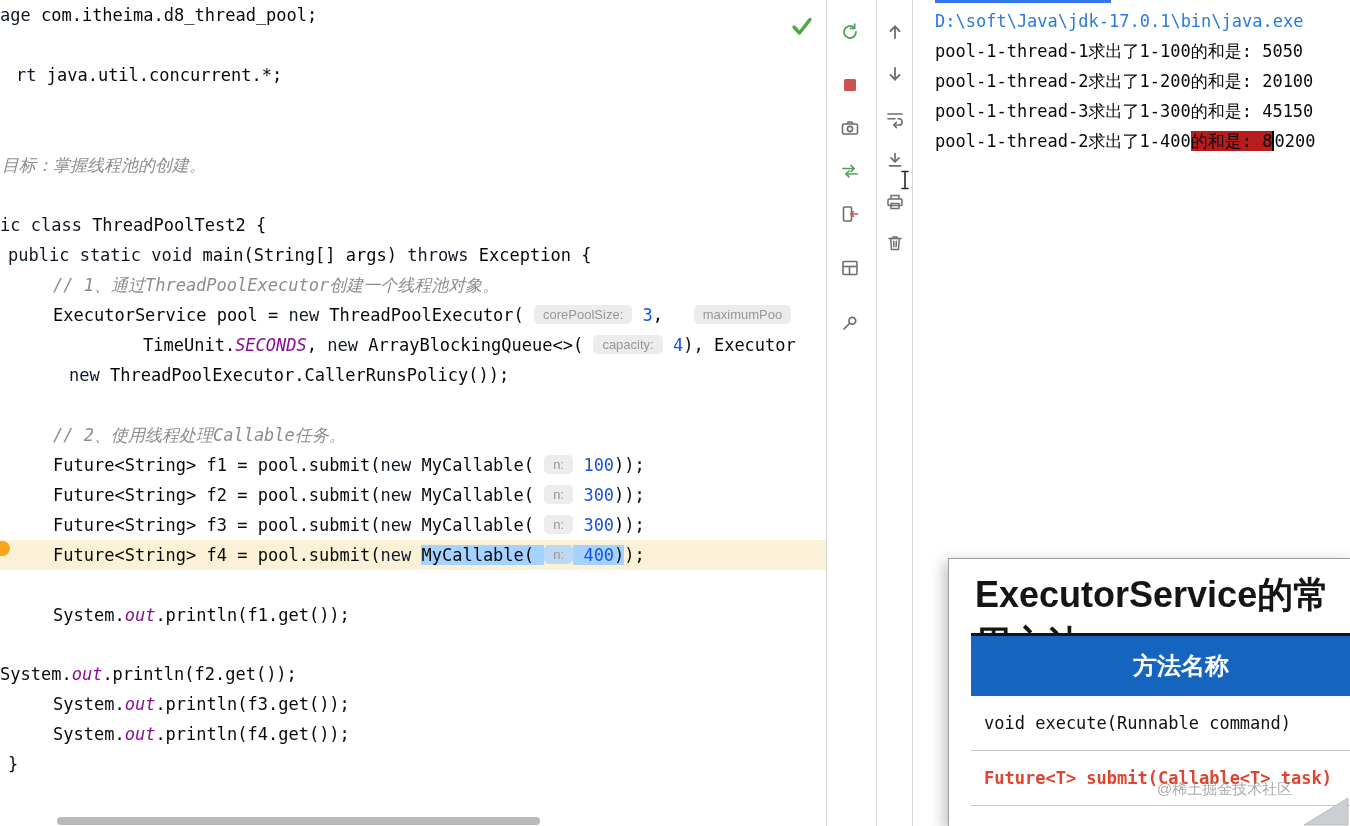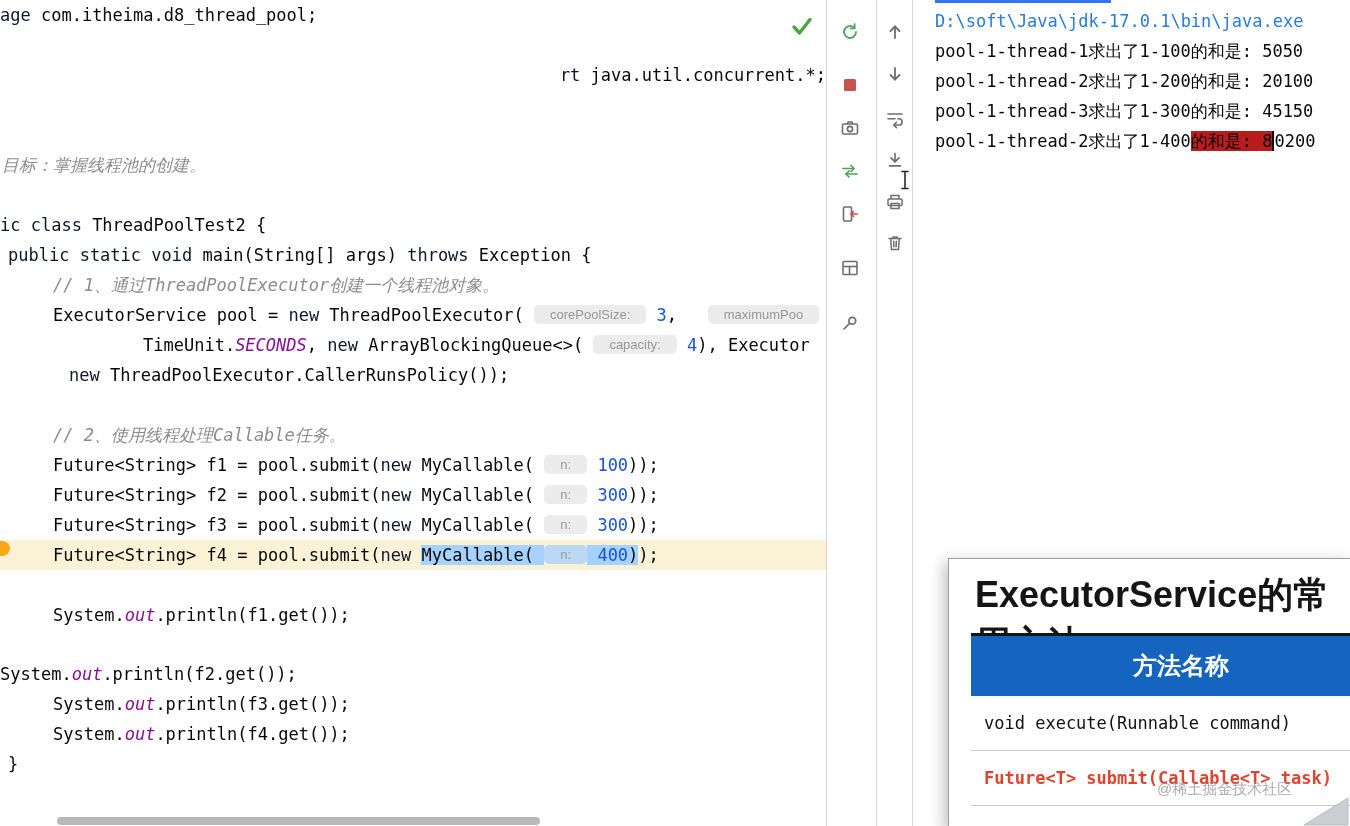--- a/index.html
+++ b/index.html
@@ -12,21 +12,21 @@
   .line{height:30px;line-height:30px;font-size:17px;white-space:pre;color:#080808;}
   .line.cur{background:#FBF1D6;}
   .p{color:#080808;}
   .k{color:#0f172a;}
   .c{color:#8C8C8C;font-style:italic;}
   .n{color:#1750EB;}
   .f{color:#871094;font-style:italic;}
   .sel{background:#A6D2FF;}
   .h{display:inline-block;background:#ECECEC;color:#979797;border-radius:5px;
      font-family:"Liberation Sans",sans-serif;font-size:13px;line-height:19px;
-     padding:0 16px;vertical-align:2px;}
+     padding:0 9px;vertical-align:2px;}
   .h.sel{background:#BBD9F2;}
   .check{position:absolute;left:790px;top:14px;}
   .bookmark{position:absolute;left:0;top:541px;width:10px;height:15px;background:#F7A71B;
      border-radius:0 8px 8px 0;}
   
   .vline{position:absolute;top:0;bottom:0;width:1px;background:#D6D6D6;}
   
   .icon{position:absolute;width:28px;height:28px;display:flex;align-items:center;justify-content:center;border-radius:4px;}
   .icon svg{width:20px;height:20px;}
   
@@ -54,21 +54,21 @@
   .ibeam{position:absolute;left:899px;top:170px;z-index:70;}
   .hscroll{position:absolute;left:57px;top:817px;width:483px;height:8px;background:#B9B9B9;border-radius:4px;}
 </style>
 </head>
 <body>
 
 <div class="editor">
   <div id="code">
       <div class="line" style="padding-left: 0px;"><span class="k">age </span><span class="p">com.itheima.d8_thread_pool;</span></div>
       <div class="line" style="padding-left: 0px;"></div>
-      <div class="line" style="padding-left: 16px; text-align: right;"><span class="k">rt </span><span class="p">java.util.concurrent.*;</span></div>
+      <div class="line" style="padding-left: 16px;"><span class="k">rt </span><span class="p">java.util.concurrent.*;</span></div>
       <div class="line" style="padding-left: 0px;"></div>
       <div class="line" style="padding-left: 0px;"></div>
       <div class="line" style="padding-left: 2px;"><span class="c">目标：掌握线程池的创建。</span></div>
       <div class="line" style="padding-left: 0px;"></div>
       <div class="line" style="padding-left: 0px;"><span class="k">ic class </span><span class="p">ThreadPoolTest2 {</span></div>
       <div class="line" style="padding-left: 8px;"><span class="k">public static void </span><span class="p">main(String[] args) </span><span class="k">throws </span><span class="p">Exception {</span></div>
       <div class="line" style="padding-left: 53px;"><span class="c">// 1、通过ThreadPoolExecutor创建一个线程池对象。</span></div>
       <div class="line" style="padding-left: 53px;"><span class="p">ExecutorService pool = </span><span class="k">new </span><span class="p">ThreadPoolExecutor( </span><span class="h">corePoolSize:</span><span class="p"> </span><span class="n">3</span><span class="p">,   </span><span class="h">maximumPoo</span></div>
       <div class="line" style="padding-left: 143px;"><span class="p">TimeUnit.</span><span class="f">SECONDS</span><span class="p">, </span><span class="k">new </span><span class="p">ArrayBlockingQueue&lt;&gt;( </span><span class="h">capacity:</span><span class="p"> </span><span class="n">4</span><span class="p">), Executor</span></div>
       <div class="line" style="padding-left: 69px;"><span class="k">new </span><span class="p">ThreadPoolExecutor.CallerRunsPolicy());</span></div>

